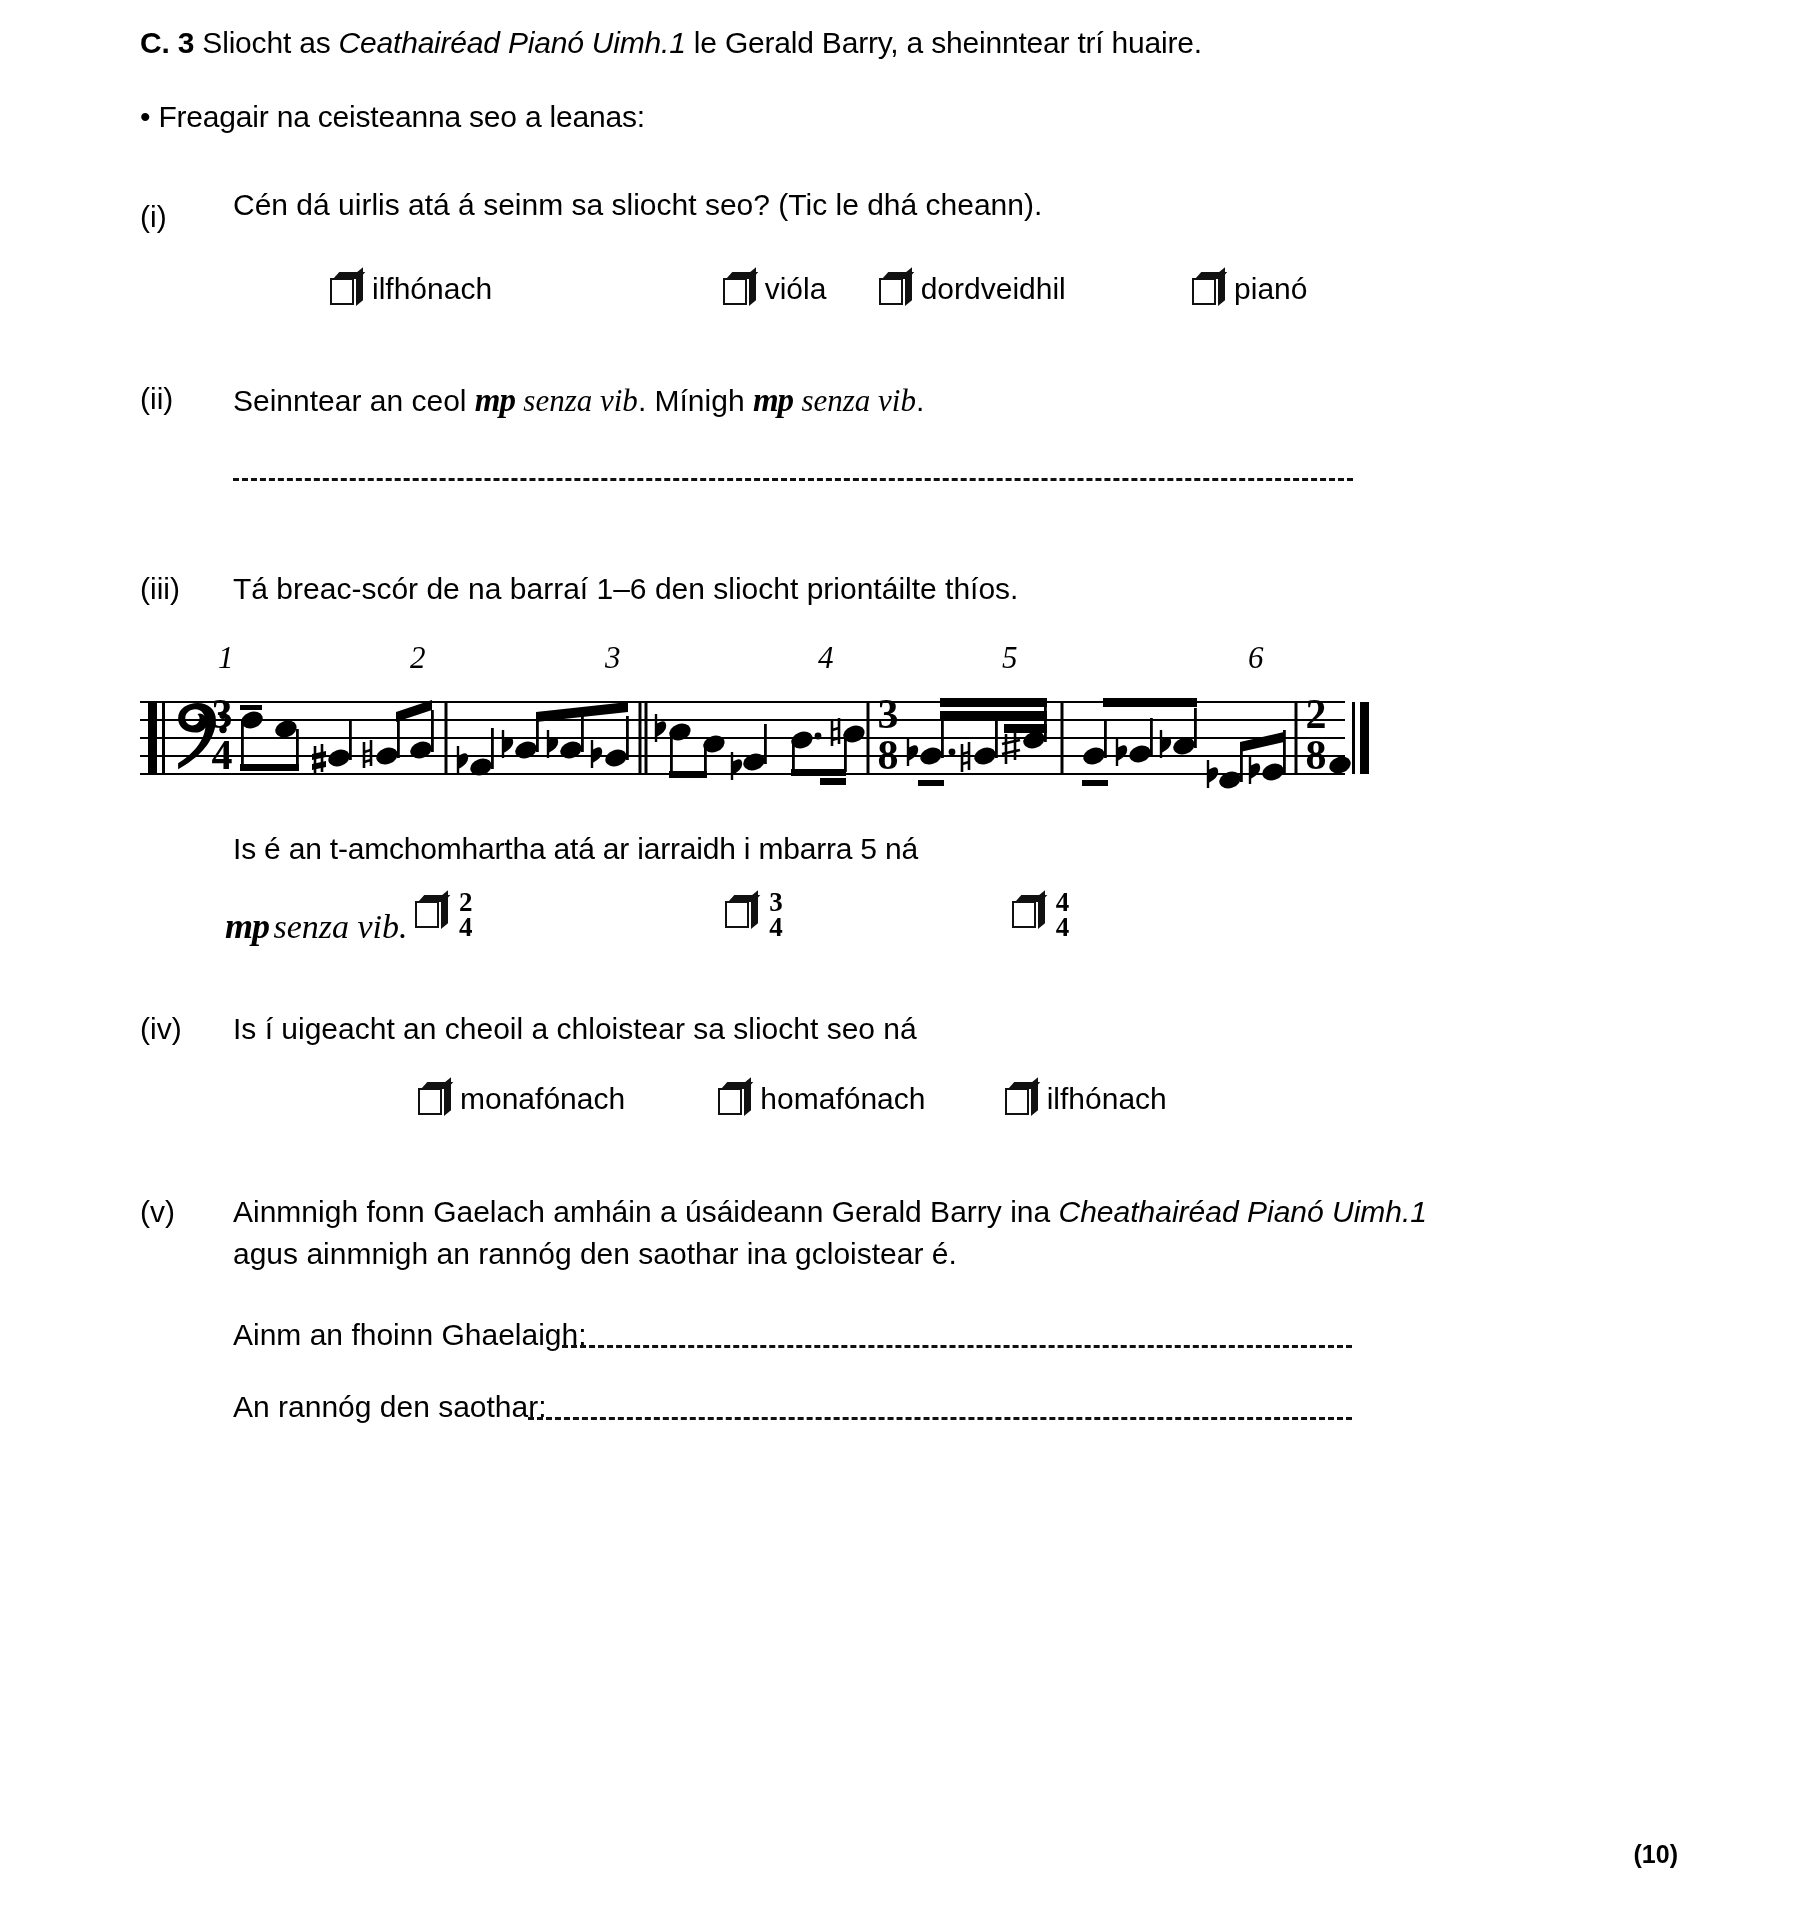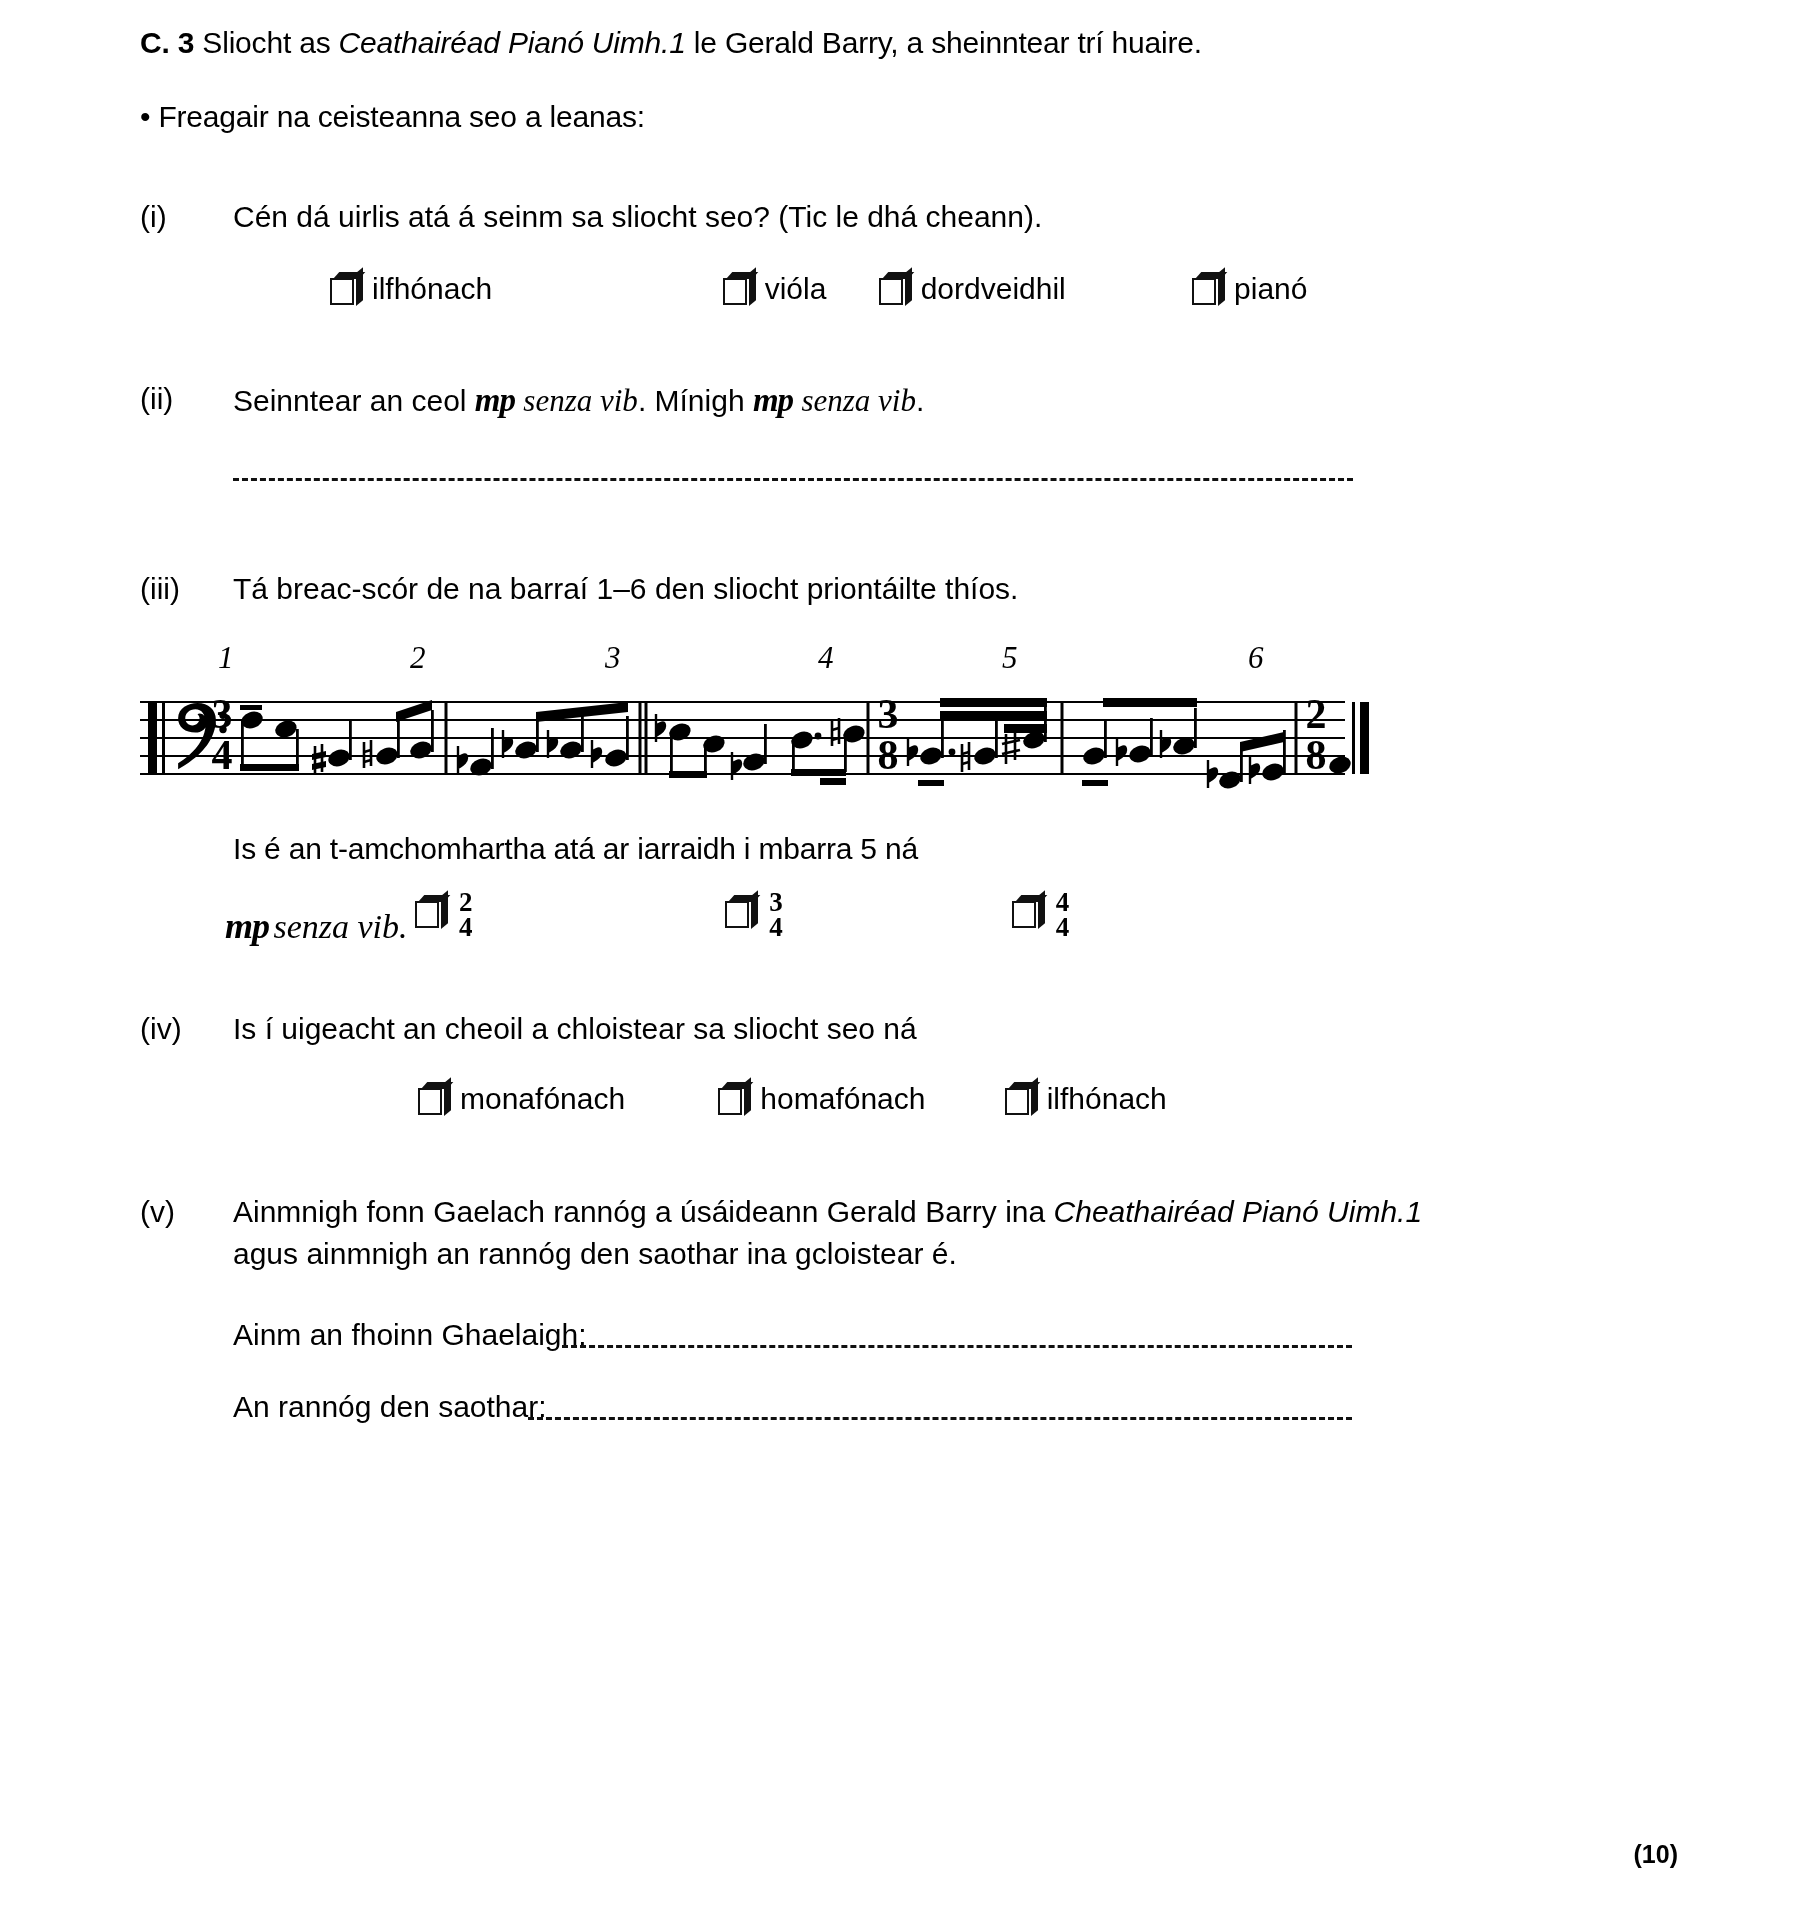--- a/index.html
+++ b/index.html
@@ -148,21 +148,21 @@
 
 <div class="page">
 
   <div class="line" style="left:140px; top:22px;">
     <span class="bold">C. 3</span><span> Sliocht as </span><span class="ital">Ceathairéad Pianó Uimh.1</span><span> le Gerald Barry, a sheinntear trí huaire.</span>
   </div>
 
   <div class="line" style="left:140px; top:96px;">• Freagair na ceisteanna seo a leanas:</div>
 
   <div class="qnum" style="top:200px;">(i)</div>
-  <div class="qbody" style="top:200px;">Cén dá uirlis atá á seinm sa sliocht seo? (Tic le dhá cheann).</div>
+  <div class="qbody" style="top:188px;">Cén dá uirlis atá á seinm sa sliocht seo? (Tic le dhá cheann).</div>
 
   <div class="optrow" style="left:330px; top:272px;">
     <span class="opt" style="width:258px;">
       <span class="cbx"><i class="shadeT"></i><i class="shadeR"></i><i class="face"></i></span><span>ilfhónach</span>
     </span>
     <span class="opt" style="width:230px;text-align:right;">
       <span class="cbx"><i class="shadeT"></i><i class="shadeR"></i><i class="face"></i></span><span>vióla</span>
     </span>
     <span class="opt" style="width:305px;margin-left:44px;">
       <span class="cbx"><i class="shadeT"></i><i class="shadeR"></i><i class="face"></i></span><span>dordveidhil</span>
@@ -379,21 +379,21 @@
     <span class="opt" style="width:278px;">
       <span class="cbx"><i class="shadeT"></i><i class="shadeR"></i><i class="face"></i></span><span>homafónach</span>
     </span>
     <span class="opt">
       <span class="cbx"><i class="shadeT"></i><i class="shadeR"></i><i class="face"></i></span><span>ilfhónach</span>
     </span>
   </div>
 
   <div class="qnum" style="top:1195px;">(v)</div>
   <div class="qbody" style="top:1195px;">
-    <span>Ainmnigh fonn Gaelach rannóg a úsáideann Gerald Barry ina </span><span class="ital">Cheathairéad Pianó Uimh.1</span>
+    <span>Ainmnigh fonn Gaelach amháin a úsáideann Gerald Barry ina </span><span class="ital">Cheathairéad Pianó Uimh.1</span>
   </div>
   <div class="qbody" style="top:1237px;">agus ainmnigh an rannóg den saothar ina gcloistear é.</div>
 
   <div class="qbody" style="top:1318px;">Ainm an fhoinn Ghaelaigh:</div>
   <div class="dash" style="left:562px; top:1345px; width:790px;"></div>
 
   <div class="qbody" style="top:1390px;">An rannóg den saothar:</div>
   <div class="dash" style="left:528px; top:1417px; width:824px;"></div>
 
   <div class="marksheet">(10)</div>

